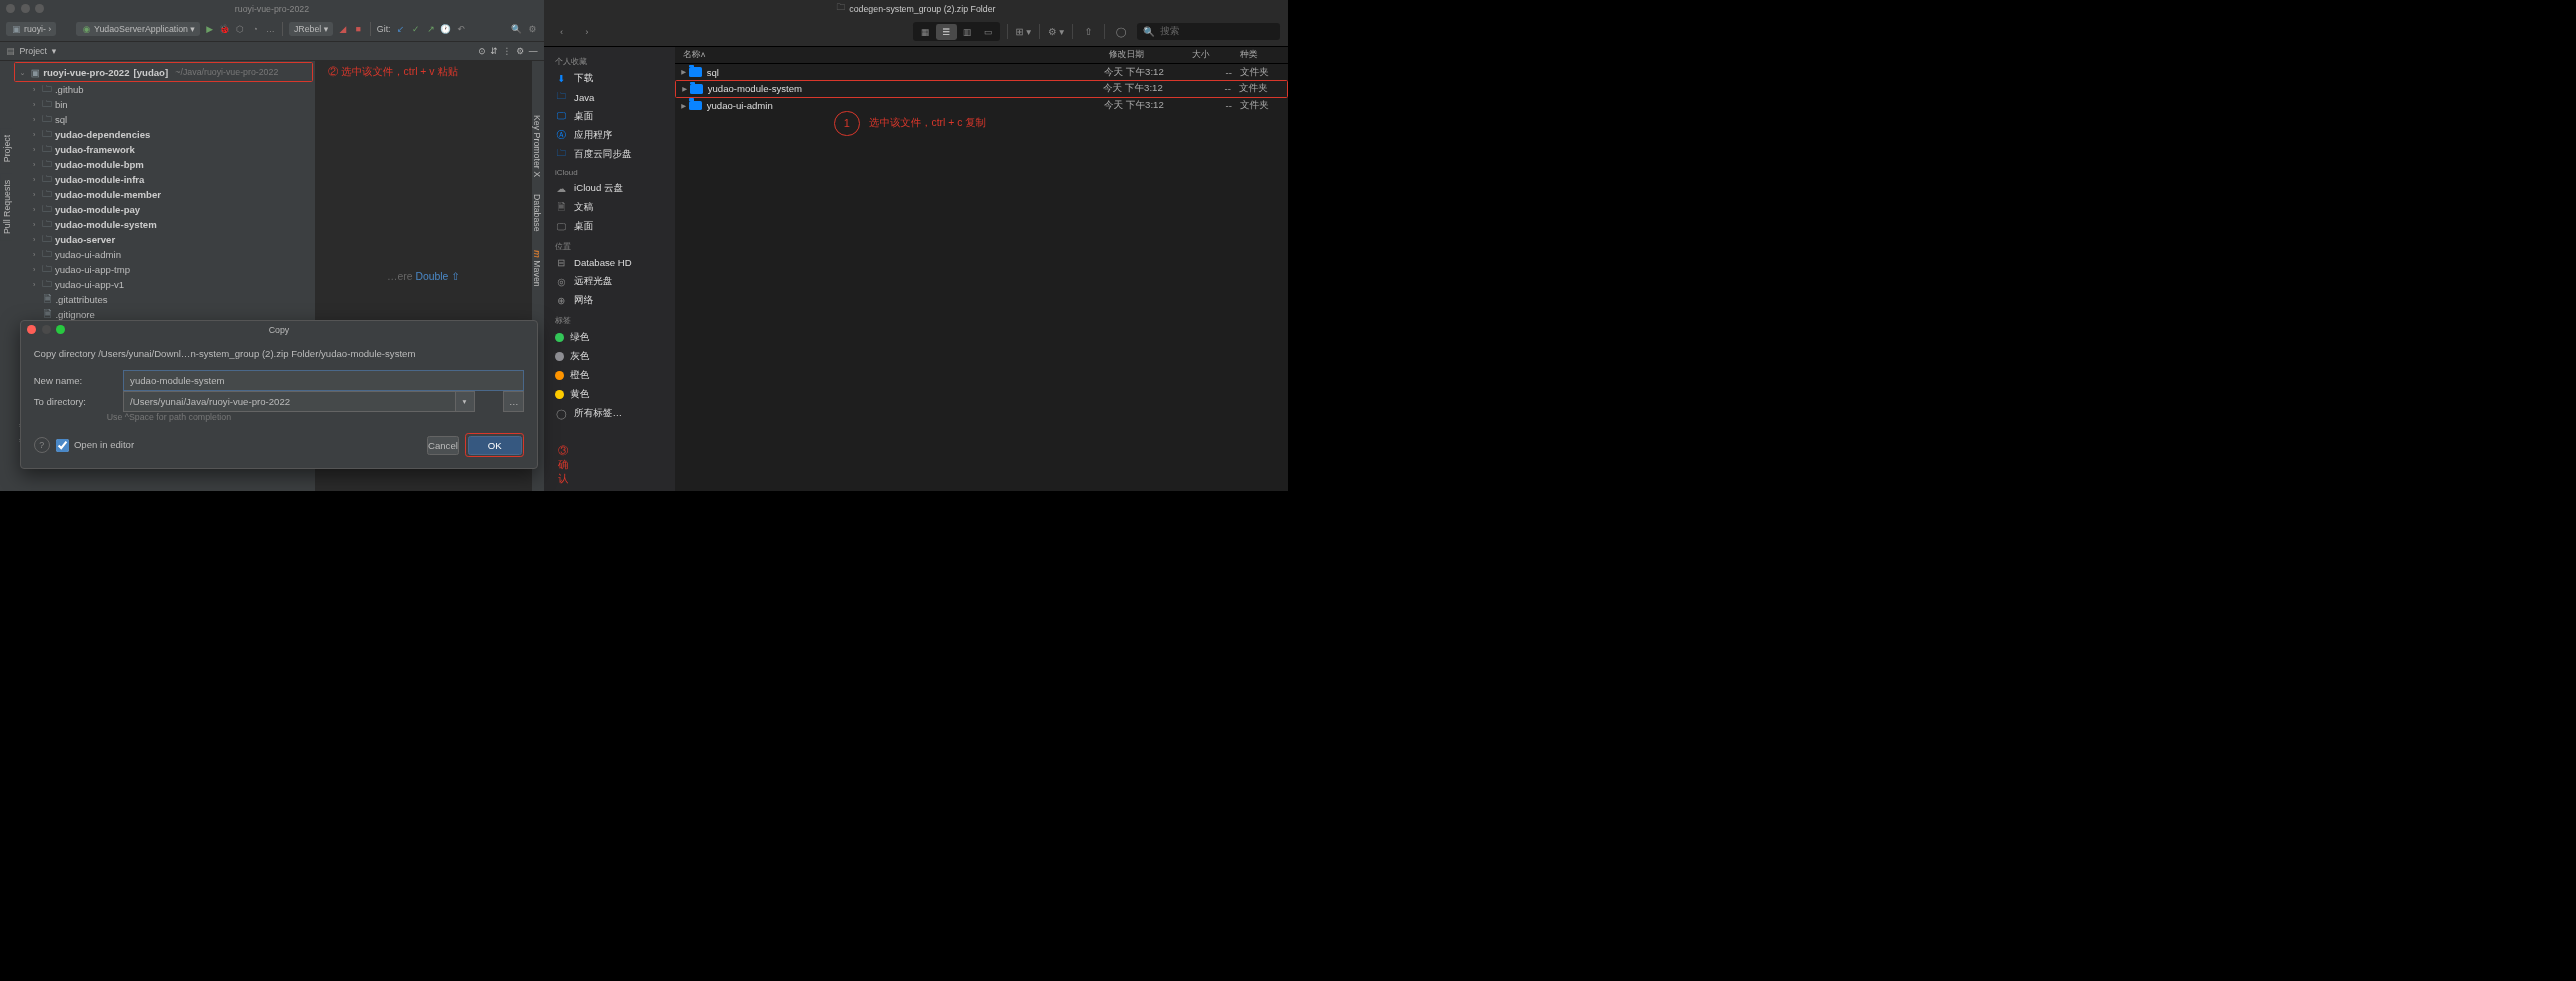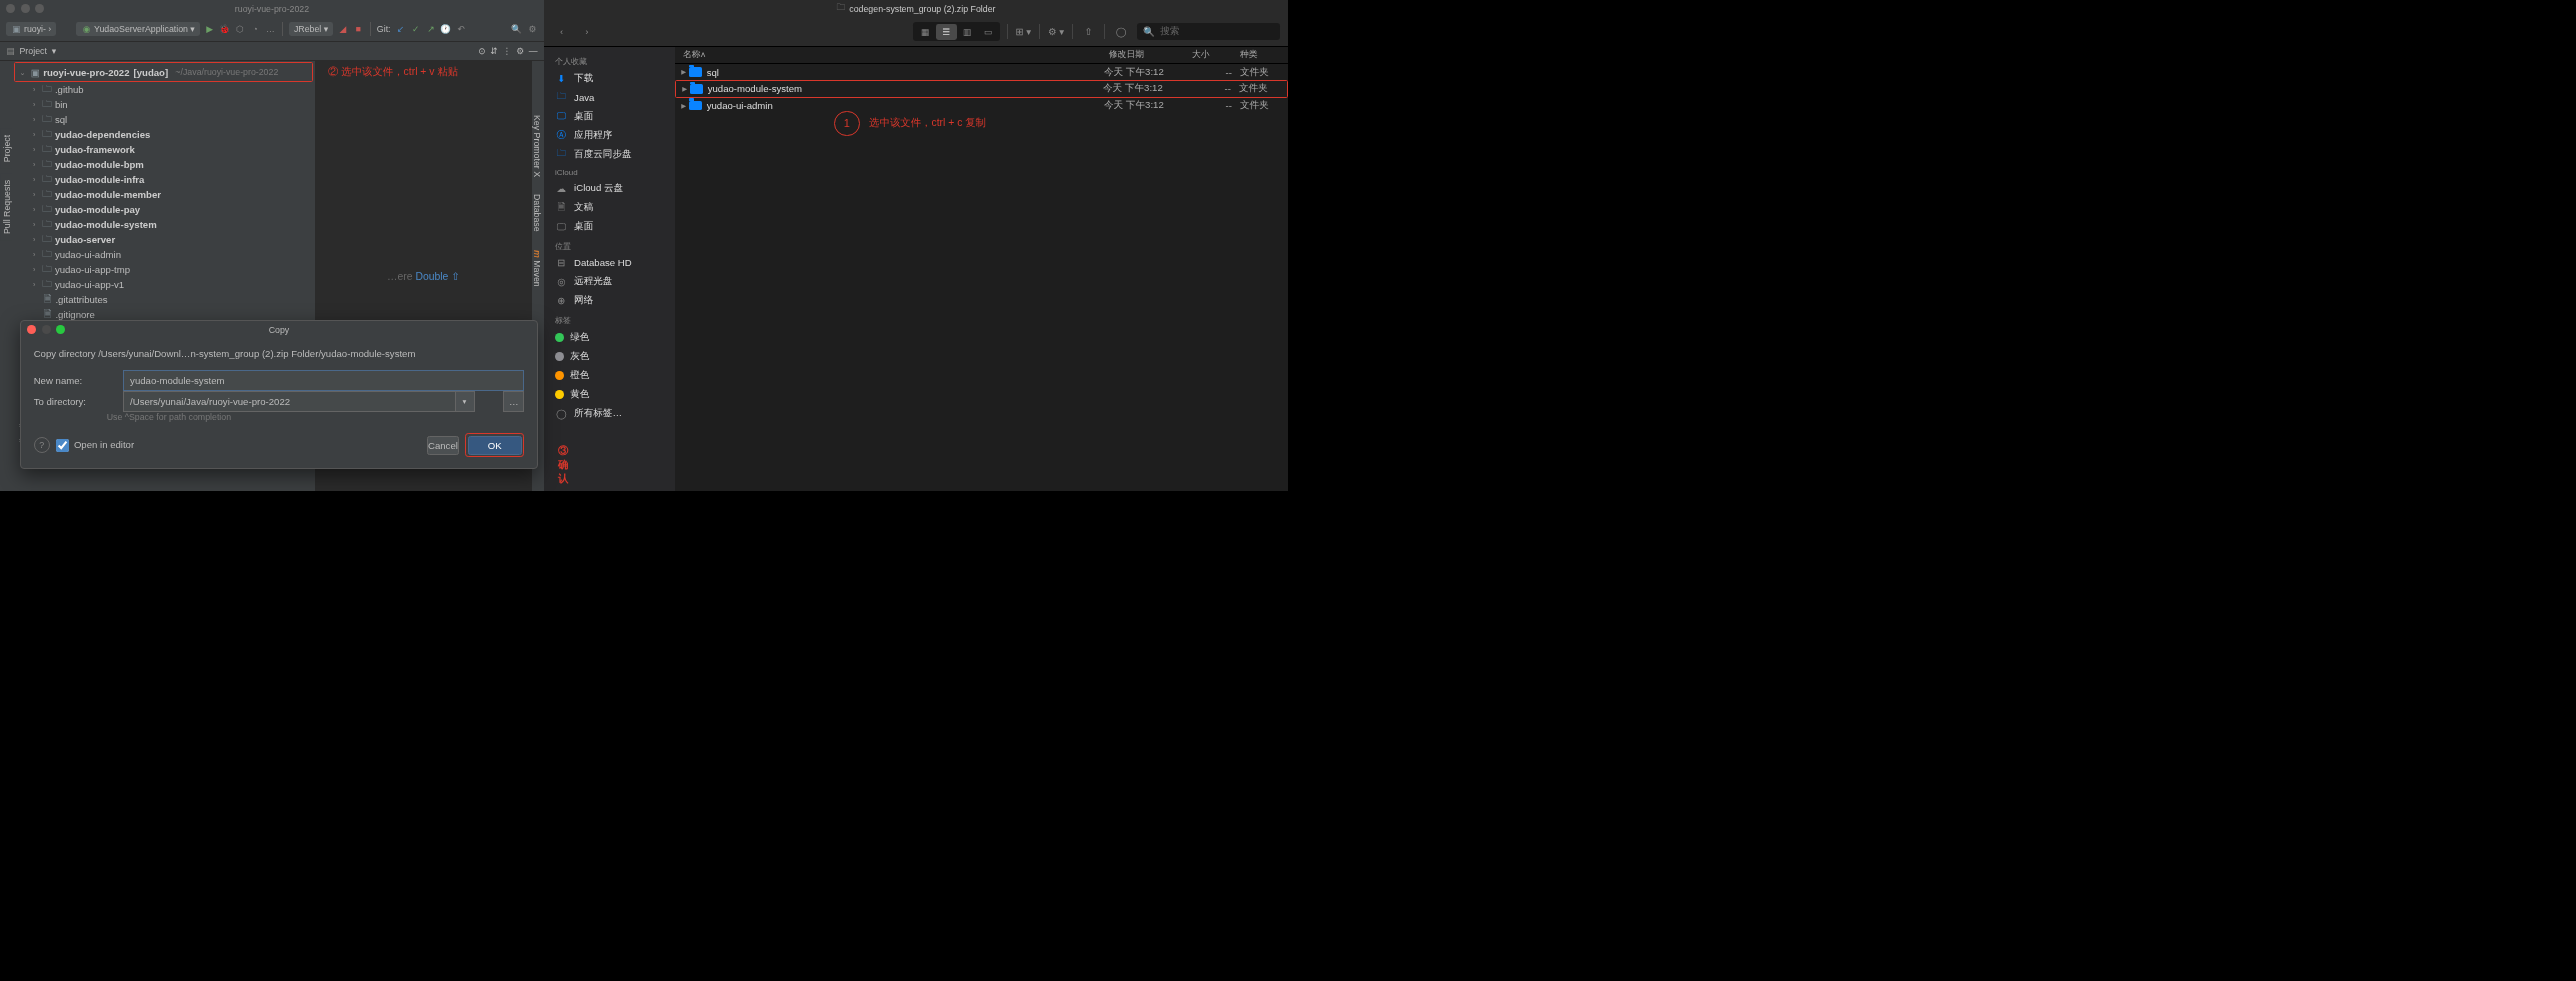--- a/index.html
+++ b/index.html
@@ -55,21 +55,21 @@
 .dlg-browse{width:21px;height:21px;background:#4c5052;border:0.8px solid #646464;margin-left:4.8px;display:flex;align-items:center;justify-content:center}
 .dlg-hint { font-size:8.8px; color:#777; margin-left:73px; margin-bottom:11px; }
 .dlg-footer { display:flex; align-items:center; gap:6.4px; }
 .dlg-help{width:16px;height:16px;border:0.8px solid #666;border-radius:50%;display:flex;align-items:center;justify-content:center;font-size:8.8px;color:#888}
 .dlg-chk{display:flex;align-items:flex-start;gap:4.8px;font-size:9.6px}
 .dlg-chk input{accent-color:#4a88c7}
 .dlg-sp{flex:1}
 .btn{height:19px;padding:0 0;background:#4c5052;border:0.8px solid #646464;border-radius:2.4px;color:#bbb;font-size:9.6px;cursor:pointer}
 .btn-primary{background:#365880;border-color:#4a688a;color:#fff;padding:0 19px}
 .btn-primary-wrap{border:1.6px solid #d9372b;border-radius:3.2px;padding:1.6px}
-.anno3{position:absolute;left:558px;top:444px;color:#d9372b;font-size:10.4px;font-weight:700}
+.anno3{position:absolute;left:558px;top:444px;color:#d9372b;font-size:10.4px;font-weight:400}
 
 
 .finder { flex:1; background:#1e1e1e; display:flex; flex-direction:column; }
 .fn-titlebar { height:17.5px; background:#2a2a2a; color:#ccc; display:flex; align-items:center; justify-content:center; font-size:8.8px; position:relative; }
 .fn-titlebar .fic2{margin-right:4px;color:#888}
 .fn-traffic { position:absolute; left:6.4px; top:4px; display:flex; gap:5.6px; }
 .fn-toolbar { height:29px; background:#2a2a2a; border-bottom:0.8px solid #000; display:flex; align-items:center; padding:0 8px; gap:6.4px; }
 .fn-nav{width:19px;height:17.5px;display:flex;align-items:center;justify-content:center;color:#888;border-radius:3.2px}
 .fn-seg{display:flex;background:#1a1a1a;border-radius:3.2px;padding:1.6px}
 .fn-seg-btn{width:21px;height:16px;display:flex;align-items:center;justify-content:center;color:#888;font-size:8.8px}

